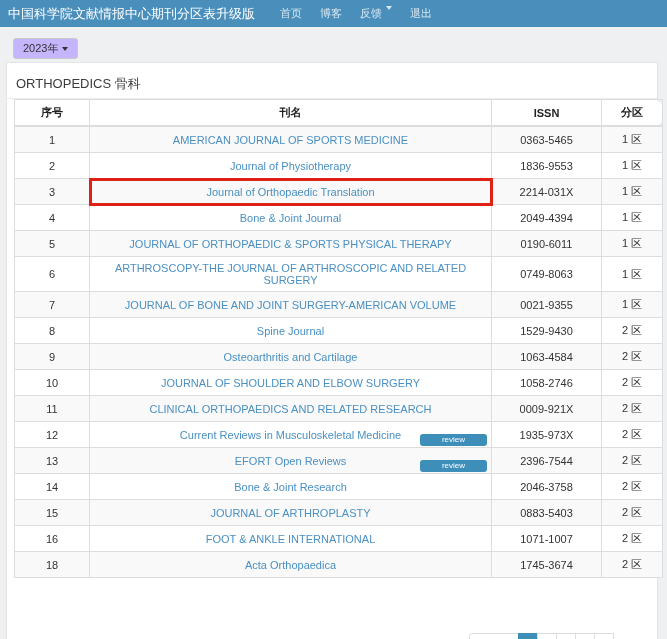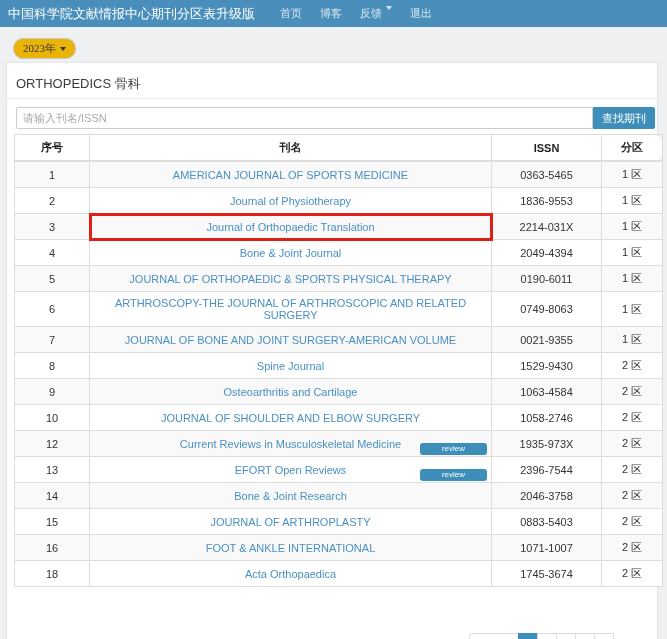--- a/index.html
+++ b/index.html
@@ -40,29 +40,29 @@
     border-right: 3px solid transparent;
     border-top: 4px solid currentColor;
     margin-left: 4px;
   }
   
   .year-btn {
     position: absolute;
     left: 13px; top: 38px;
     height: 21px;
     padding: 0 9px;
-    background: #eab308;
+    background: #c4b5fd;
     border: 1px solid #c9c9c9;
-    border-radius: 10px;
+    border-radius: 3px;
     font-size: 11px;
     color: #333;
     display: inline-flex;
     align-items: center;
     cursor: pointer;
-    font-family: Liberation Serif, serif;
+    font-family: Liberation Sans, sans-serif;
   }
   
   .card {
     position: absolute;
     left: 6px; top: 62px;
     width: 652px;
     height: 600px;
     background: #ffffff;
     border: 1px solid #e4e4e4;
   }
@@ -188,24 +188,20 @@
 </div>
 
 <button class="year-btn">
   <span>2023年</span>
   <span class="caret"></span>
 </button>
 
 <div class="card">
   <div class="card-title">ORTHOPEDICS 骨科</div>
 
-  <div class="search-row">
-    <input class="search-input" type="text" placeholder="请输入刊名/ISSN" style="">
-    <button class="search-btn">查找期刊</button>
-  </div>
 
   <table class="journal-table">
     <thead>
       <tr>
         <th class="col-no">序号</th>
         <th class="col-name">刊名</th>
         <th class="col-issn">ISSN</th>
         <th class="col-part">分区</th>
       </tr>
     </thead>
@@ -294,20 +290,29 @@
         <tr>
     <td class="col-no">10</td>
     <td class="col-name name-cell">
       <a class="journal-link">JOURNAL OF SHOULDER AND ELBOW SURGERY</a>
       
     </td>
     <td class="col-issn">1058-2746</td>
     <td class="col-part">2 区</td>
   </tr>
         <tr>
+    <td class="col-no">11</td>
+    <td class="col-name name-cell">
+      <a class="journal-link">CLINICAL ORTHOPAEDICS AND RELATED RESEARCH</a>
+      
+    </td>
+    <td class="col-issn">0009-921X</td>
+    <td class="col-part">2 区</td>
+  </tr>
+        <tr>
     <td class="col-no">12</td>
     <td class="col-name name-cell">
       <a class="journal-link">Current Reviews in Musculoskeletal Medicine</a>
       <span class="review-badge" style="display: inline-block;">review</span>
     </td>
     <td class="col-issn">1935-973X</td>
     <td class="col-part">2 区</td>
   </tr>
         <tr>
     <td class="col-no">13</td>

